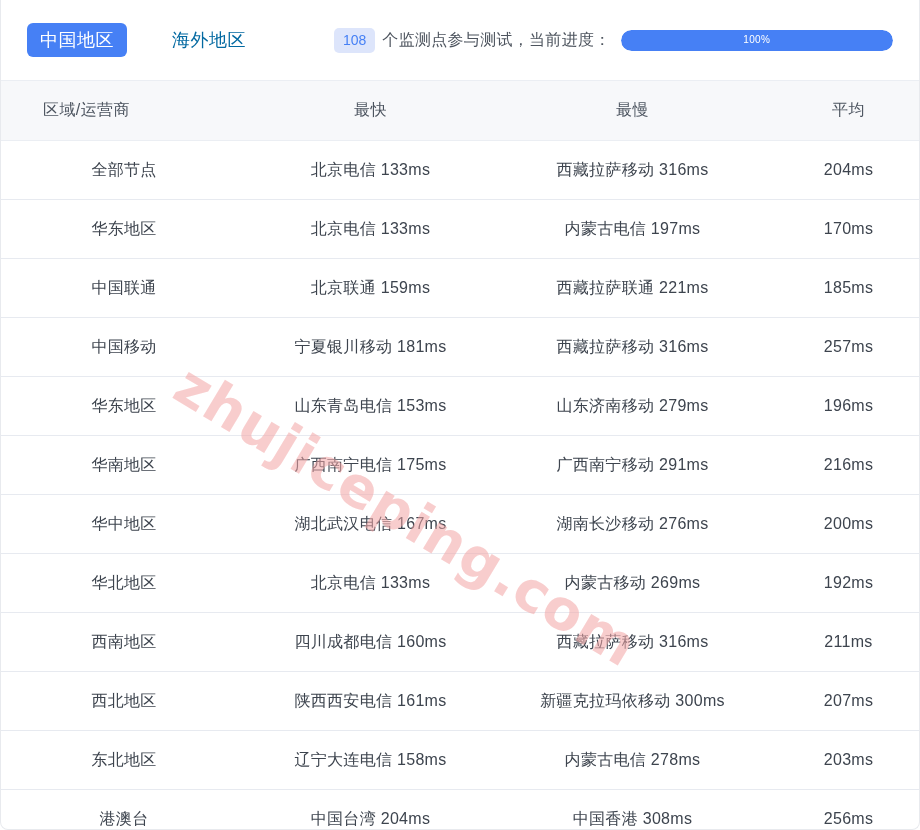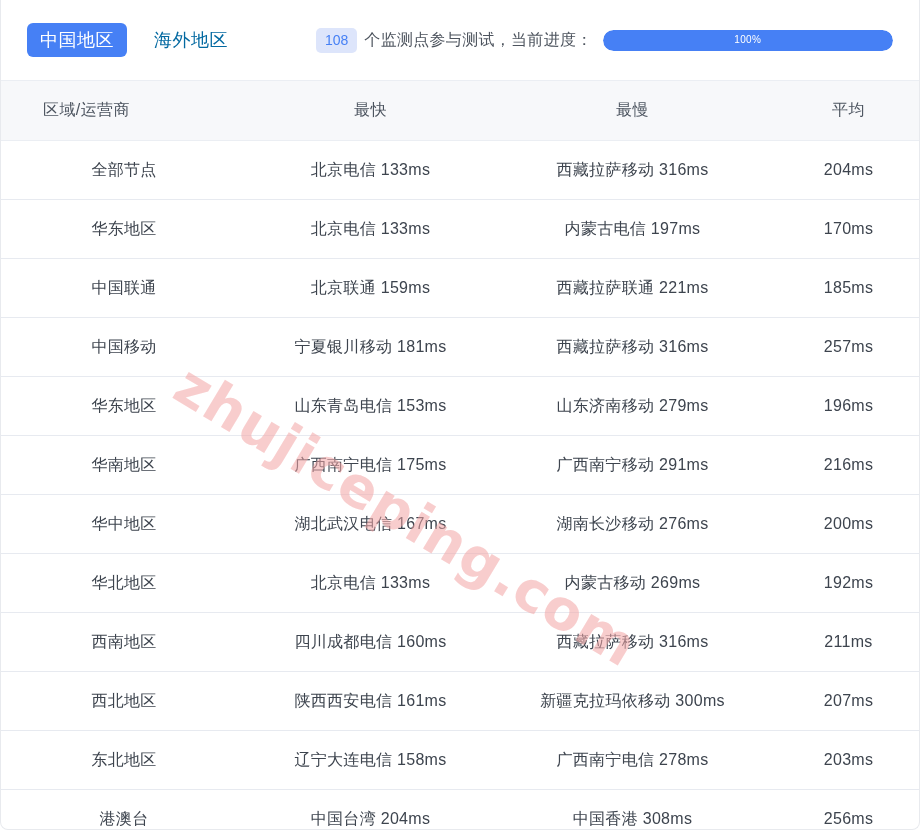--- a/index.html
+++ b/index.html
@@ -34,21 +34,21 @@
     display: flex;
     align-items: center;
     padding: 0 26px 0 26px;
     box-sizing: border-box;
     background: #ffffff;
   }
 
   .tabs {
     display: flex;
     align-items: center;
-    gap: 14px;
+    gap: 32px;
   }
 
   .tab {
     font-size: 18px;
     line-height: 1;
     padding: 8px 13px;
     border-radius: 6px;
     color: #0369a1;
     cursor: pointer;
     white-space: nowrap;
@@ -273,21 +273,21 @@
           </tr>
           <tr>
             <td class="col-region">西北地区</td>
             <td class="col-fast">陕西西安电信 161ms</td>
             <td class="col-slow">新疆克拉玛依移动 300ms</td>
             <td class="col-avg">207ms</td>
           </tr>
           <tr>
             <td class="col-region">东北地区</td>
             <td class="col-fast">辽宁大连电信 158ms</td>
-            <td class="col-slow">广西南宁电信 278ms</td>
+            <td class="col-slow">内蒙古电信 278ms</td>
             <td class="col-avg">203ms</td>
           </tr>
           <tr>
             <td class="col-region">港澳台</td>
             <td class="col-fast">中国台湾 204ms</td>
             <td class="col-slow">中国香港 308ms</td>
             <td class="col-avg">256ms</td>
           </tr>
         </tbody>
     </table>

